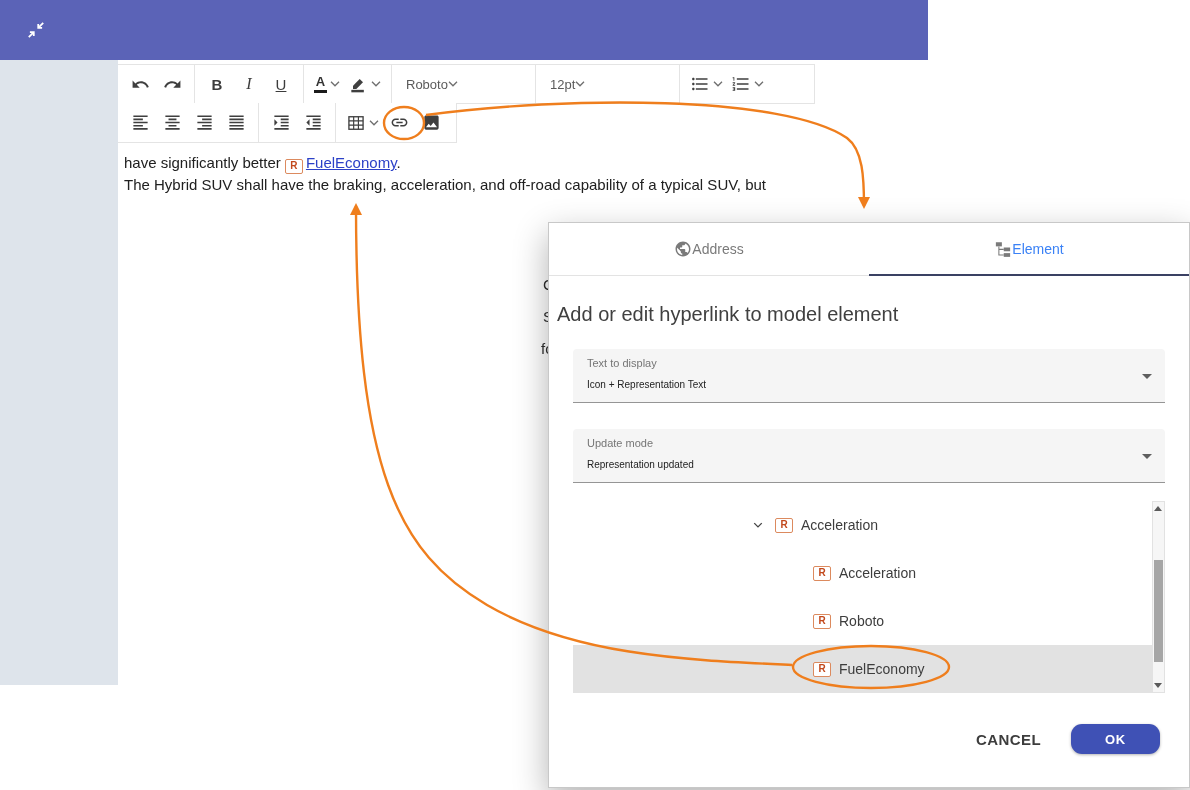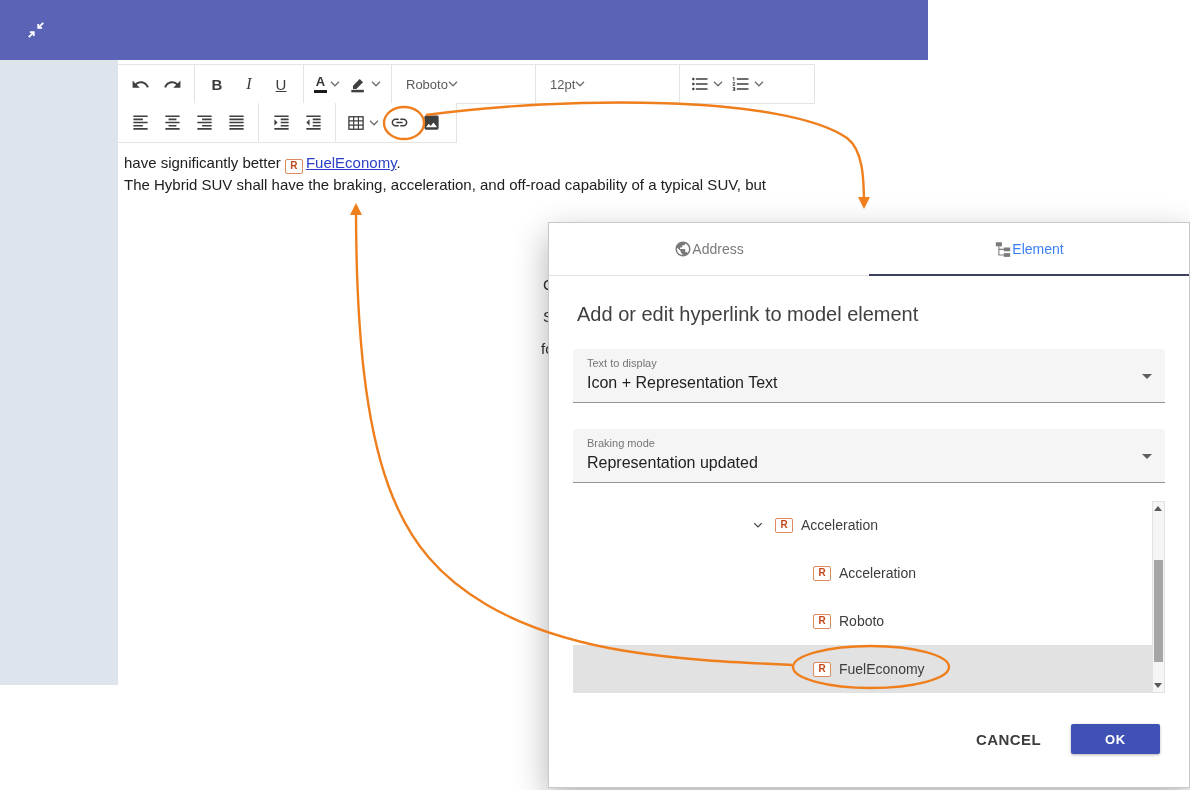--- a/index.html
+++ b/index.html
@@ -47,28 +47,28 @@
 
   
   .dialog{position:absolute;left:548px;top:222px;width:642px;height:566px;background:#fff;
           border:1px solid #c8c8c8;box-shadow:0 12px 32px rgba(0,0,0,.3);z-index:10;box-sizing:border-box;}
   .tabs{display:flex;height:52px;border-bottom:1px solid #e3e3e3;}
   .tab{flex:1;display:flex;align-items:center;justify-content:center;gap:0;font-size:14px;
        color:#7a7a7a;cursor:pointer;position:relative;}
   .tab svg{width:18px;height:18px;}
   .tab.active{color:#3b82f6;}
   .tab.active::after{content:"";position:absolute;left:0;right:0;bottom:-1px;height:2px;background:#3a4163;}
-  .dialog-title{position:absolute;left:28px;top:80px;font-size:20px;font-weight:normal;color:#404040;margin:0;}
+  .dialog-title{position:absolute;left:8px;top:80px;font-size:20px;font-weight:normal;color:#404040;margin:0;}
   .field{position:absolute;left:24px;width:592px;height:54px;background:#f5f5f5;
          border-bottom:1px solid #959595;border-radius:4px 4px 0 0;box-sizing:border-box;
          padding:8px 14px 8px;cursor:pointer;}
   .field1{top:126px;}
   .field2{top:206px;}
   .field-label{font-size:11px;color:#757575;display:block;margin-bottom:5px;}
-  .field-value{font-size:16px;color:#222;}
+  .field-value{font-size:10px;color:#222;}
   .field-arrow{position:absolute;right:13px;top:25px;width:0;height:0;
                border-left:5px solid transparent;border-right:5px solid transparent;border-top:5px solid #5f5f5f;}
 
   
   .tree{position:absolute;left:24px;top:278px;width:592px;height:192px;}
   .tree-row{height:48px;display:flex;align-items:center;font-size:14px;color:#3d3d3d;
             width:579px;box-sizing:border-box;cursor:pointer;}
   .tree-row.root{padding-left:176px;}
   .tree-row.child{padding-left:240px;}
   .tree-row.selected{background:#e2e2e2;}
@@ -82,21 +82,21 @@
       border-left:4.5px solid transparent;border-right:4.5px solid transparent;}
   .sb-up{top:4px;border-bottom:5px solid #5a5a5a;}
   .sb-down{bottom:4px;border-top:5px solid #5a5a5a;}
   .sb-thumb{position:absolute;left:1px;top:58px;width:9px;height:102px;background:#a6a6a6;cursor:pointer;}
 
   
   .actions{position:absolute;top:501px;right:29px;display:flex;align-items:center;gap:30px;}
   .btn-cancel{font-size:15px;font-weight:bold;letter-spacing:.4px;color:#3d3d3d;cursor:pointer;}
   .btn-ok{width:89px;height:30px;background:#3f51b5;color:#fff;font-size:13px;font-weight:bold;
           letter-spacing:.8px;display:flex;align-items:center;justify-content:center;
-          border-radius:2px;box-shadow:0 1px 3px rgba(0,0,0,.3);cursor:pointer;}
+          border-radius:11px;box-shadow:0 1px 3px rgba(0,0,0,.3);cursor:pointer;}
 
   
   .annotations{position:absolute;left:0;top:0;width:1190px;height:790px;z-index:20;pointer-events:none;}
 </style>
 </head>
 <body>
 
 <div class="page">
 
   <div class="app-header">
@@ -275,21 +275,21 @@
 
     <h1 class="dialog-title">Add or edit hyperlink to model element</h1>
 
     <div class="field field1">
       <span class="field-label">Text to display</span>
       <span class="field-value">Icon + Representation Text</span>
       <span class="field-arrow"></span>
     </div>
 
     <div class="field field2">
-      <span class="field-label">Braking mode</span>
+      <span class="field-label">Update mode</span>
       <span class="field-value">Representation updated</span>
       <span class="field-arrow"></span>
     </div>
 
     <div class="tree">
       <div class="tree-row root">
         <span class="expander">
           <svg viewBox="0 0 24 24" width="18" height="18">
               <path d="M7 9.5l5 5 5-5" fill="none" stroke="#444" stroke-width="1.8"></path>
             </svg>

